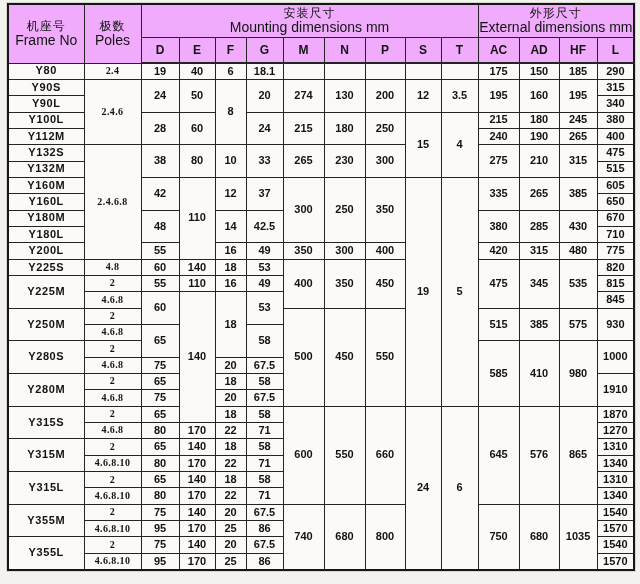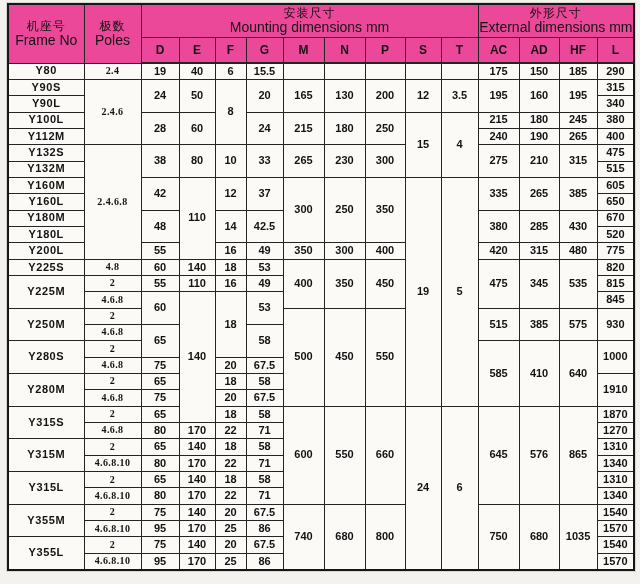--- a/index.html
+++ b/index.html
@@ -20,21 +20,21 @@
     background:#fbfaf7;
     border:2px solid #161616;
   }
   th, td {
     border:1px solid #242424;
     text-align:center; vertical-align:middle;
     padding:0; color:#131313;
     white-space:nowrap; overflow:hidden;
     line-height:1.05;
   }
-  thead th { font-weight:normal; background:#ec4899;margin-top:48px; }
+  thead th { font-weight:normal; background:#f0abfc;margin-top:48px; }
   thead tr.top th { height:32px; }
   thead tr.letters th { height:24px; font-size:12px; font-weight:600; border-bottom-width:2px; }
   .zh { font-size:12px; letter-spacing:1px; }
   .en { font-size:14px; margin-top:1px; }
   tbody tr { height:16.3px;margin-left:9px; }
   tbody td { font-size:11px; font-weight:700; font-family:"Liberation Sans", sans-serif; }
   td.frame { font-size:11px; letter-spacing:0.6px; }
   td.poles { font-size:10px; letter-spacing:0.4px;font-family:Liberation Serif, serif; }
   
   table.spec { box-shadow:0 0 0 1px #d9d7d1; }
@@ -96,39 +96,39 @@
           <th>L</th>
         </tr>
     </thead>
     <tbody id="table-body">
         <tr>
           <td class="frame">Y80</td>
           <td class="poles">2.4</td>
           <td class="val">19</td>
           <td class="val">40</td>
           <td class="val">6</td>
-          <td class="val">15.5</td>
+          <td class="val">18.1</td>
           <td class="val"></td>
           <td class="val"></td>
           <td class="val"></td>
           <td class="val"></td>
           <td class="val"></td>
           <td class="val">175</td>
           <td class="val">150</td>
           <td class="val">185</td>
           <td class="val">290</td>
         </tr>
         <tr>
           <td class="frame">Y90S</td>
           <td rowspan="4" class="poles">2.4.6</td>
           <td rowspan="2" class="val">24</td>
           <td rowspan="2" class="val">50</td>
           <td rowspan="4" class="val">8</td>
           <td rowspan="2" class="val">20</td>
-          <td rowspan="2" class="val">165</td>
+          <td rowspan="2" class="val">274</td>
           <td rowspan="2" class="val">130</td>
           <td rowspan="2" class="val">200</td>
           <td rowspan="2" class="val">12</td>
           <td rowspan="2" class="val">3.5</td>
           <td rowspan="2" class="val">195</td>
           <td rowspan="2" class="val">160</td>
           <td rowspan="2" class="val">195</td>
           <td class="val">315</td>
         </tr>
         <tr>
@@ -201,21 +201,21 @@
           <td rowspan="2" class="val">48</td>
           <td rowspan="2" class="val">14</td>
           <td rowspan="2" class="val">42.5</td>
           <td rowspan="2" class="val">380</td>
           <td rowspan="2" class="val">285</td>
           <td rowspan="2" class="val">430</td>
           <td class="val">670</td>
         </tr>
         <tr>
           <td class="frame">Y180L</td>
-          <td class="val">520</td>
+          <td class="val">710</td>
         </tr>
         <tr>
           <td class="frame">Y200L</td>
           <td class="val">55</td>
           <td class="val">16</td>
           <td class="val">49</td>
           <td class="val">350</td>
           <td class="val">300</td>
           <td class="val">400</td>
           <td class="val">420</td>
@@ -269,21 +269,21 @@
         <tr>
           <td class="poles">4.6.8</td>
           <td rowspan="2" class="val">65</td>
           <td rowspan="2" class="val">58</td>
         </tr>
         <tr>
           <td rowspan="2" class="frame">Y280S</td>
           <td class="poles">2</td>
           <td rowspan="4" class="val">585</td>
           <td rowspan="4" class="val">410</td>
-          <td rowspan="4" class="val">640</td>
+          <td rowspan="4" class="val">980</td>
           <td rowspan="2" class="val">1000</td>
         </tr>
         <tr>
           <td class="poles">4.6.8</td>
           <td class="val">75</td>
           <td class="val">20</td>
           <td class="val">67.5</td>
         </tr>
         <tr>
           <td rowspan="2" class="frame">Y280M</td>

